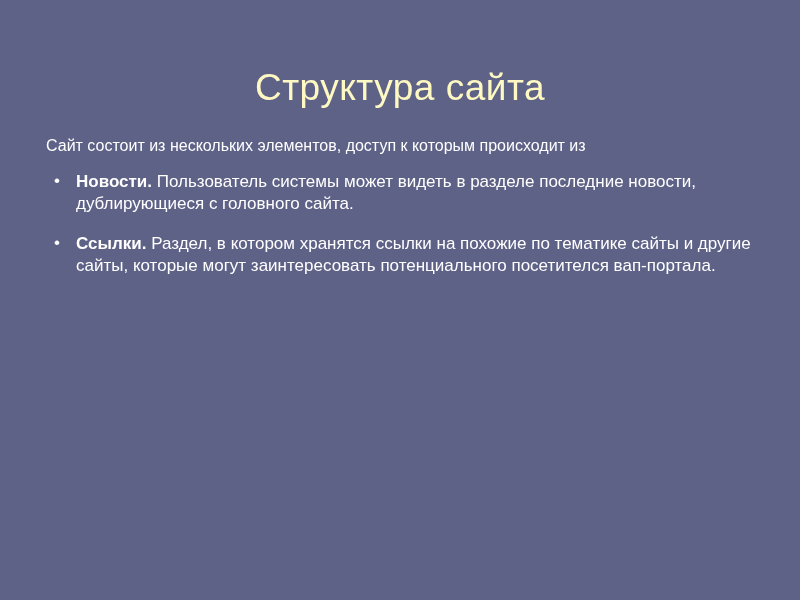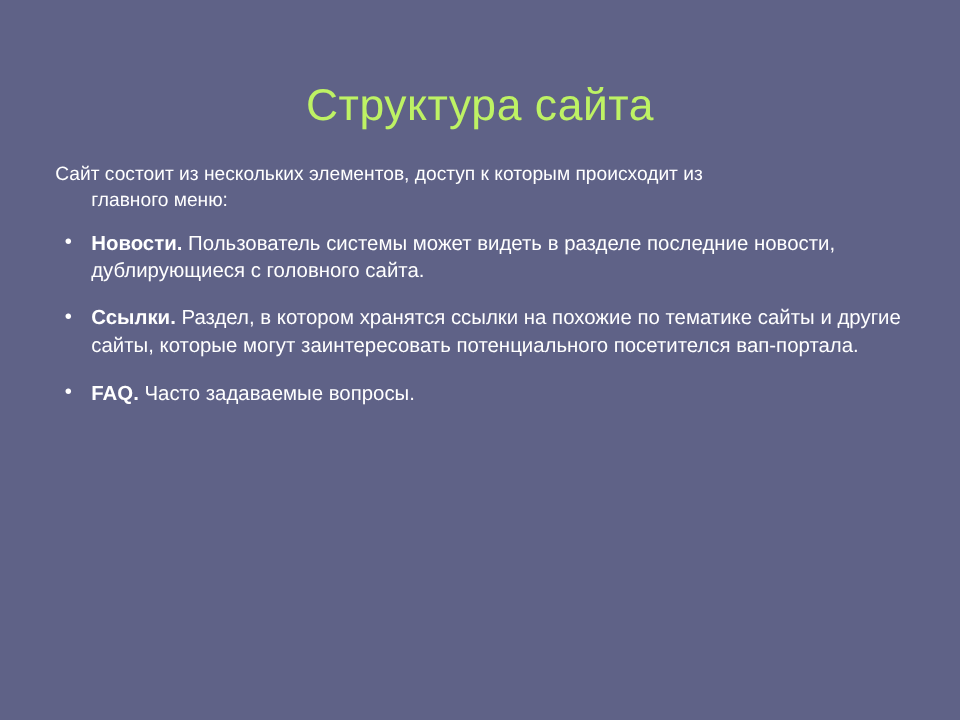--- a/index.html
+++ b/index.html
@@ -22,21 +22,21 @@
   }
   .slide-title {
     position: absolute;
     top: 42px;
     left: 0;
     width: 800px;
     text-align: center;
     font-size: 37px;
     font-weight: normal;
     letter-spacing: 0.5px;
-    color: #bef264;
+    color: #fef9c3;
   }
   .body-block {
     position: absolute;
     top: 135px;
     left: 46px;
     width: 712px;
   }
   .lead {
     font-size: 16px;
     line-height: 1.35;
@@ -80,29 +80,25 @@
 <body>
 
 <div class="slide">
 
   <h1 class="slide-title">Структура сайта</h1>
 
   <div class="body-block">
 
     <p class="lead">
       <span>Сайт состоит из нескольких элементов, доступ к которым происходит из</span>
-      <span class="cont">главного меню:</span>
     </p>
 
     <ul class="bullets">
       <li>
         <span class="term">Новости.</span><span class="rest"> Пользователь системы может видеть в разделе последние новости, дублирующиеся с головного сайта.</span>
       </li>
       <li>
         <span class="term">Ссылки.</span><span class="rest"> Раздел, в котором хранятся ссылки на похожие по тематике сайты и другие сайты, которые могут заинтересовать потенциального посетителся вап-портала.</span>
       </li>
-      <li>
-        <span class="term">FAQ.</span><span class="rest"> Часто задаваемые вопросы.</span>
-      </li>
     </ul>
 
   </div>
 </div>
 
 </body></html>

